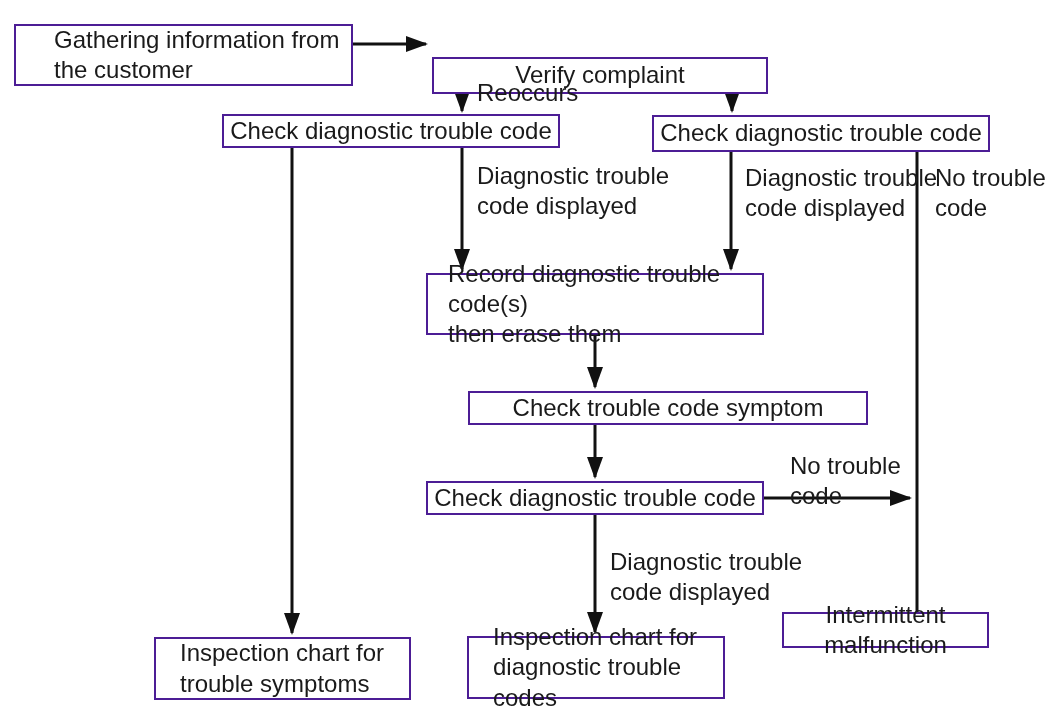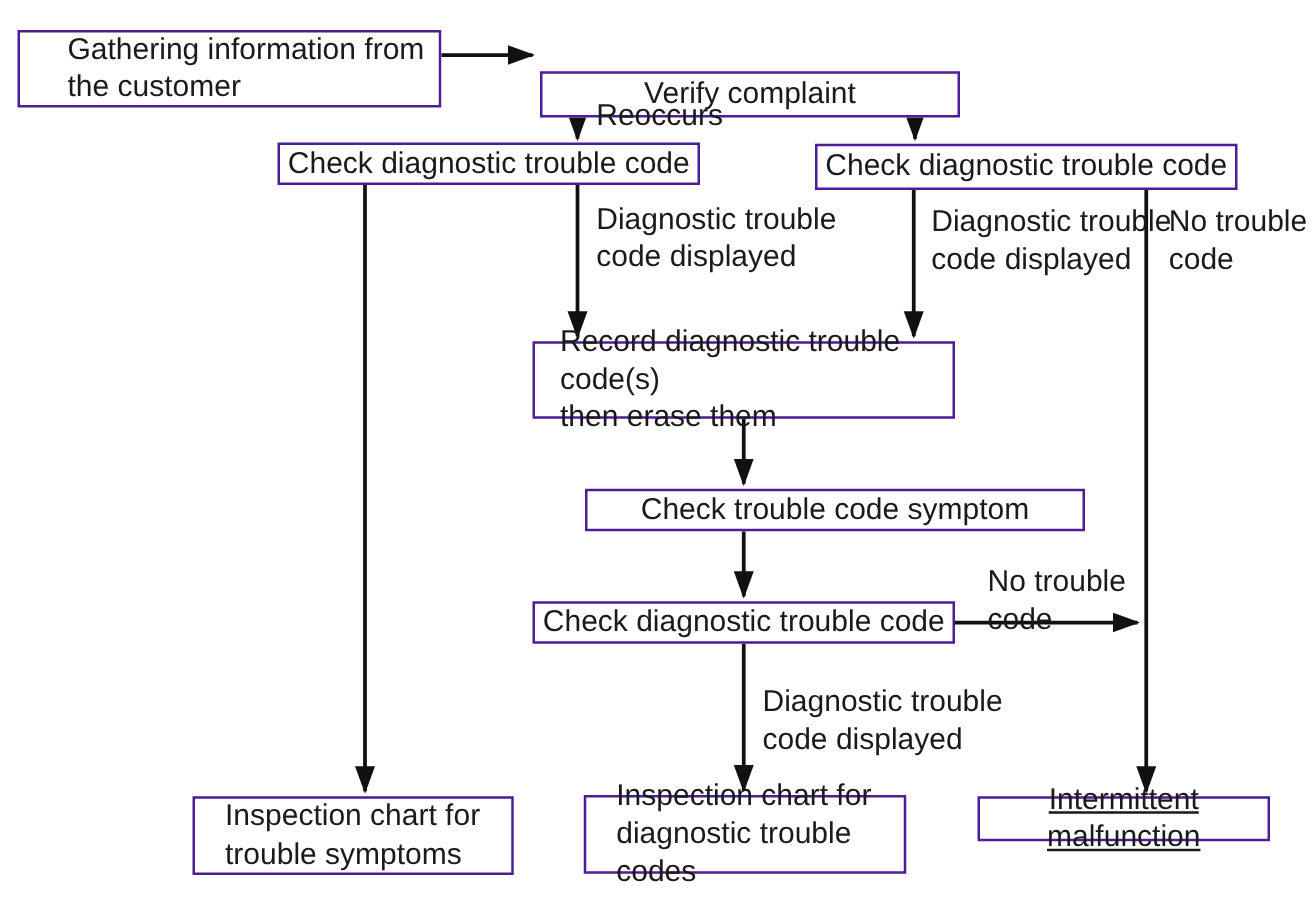--- a/index.html
+++ b/index.html
@@ -86,21 +86,21 @@
   <div class="box center" style="left:426px; top:391px; width:400px; height:34px;margin-left:42px;">Check trouble code symptom</div>
 
   <div class="box center" style="left:426px; top:481px; width:338px; height:34px;">Check diagnostic trouble code</div>
 
   <div class="box left" style="left:154px; top:637px; width:257px; height:63px; padding-left:24px;">Inspection chart for
 trouble symptoms</div>
 
   <div class="box left" style="left:467px; top:636px; width:258px; height:63px; padding-left:24px;">Inspection chart for
 diagnostic trouble codes</div>
 
-  <div class="box center" style="left:782px; top:637px; width:234px; height:36px;text-decoration:underline;">Intermittent malfunction</div>
+  <div class="box center" style="left:782px; top:612px; width:207px; height:36px;">Intermittent malfunction</div>
 
   <div class="edge-label" style="left:477px; top:78px;">Reoccurs</div>
 
 
 
   <div class="edge-label" style="left:477px; top:161px;">Diagnostic trouble
 code displayed</div>
 
   <div class="edge-label" style="left:745px; top:163px;">Diagnostic trouble
 code displayed</div>

